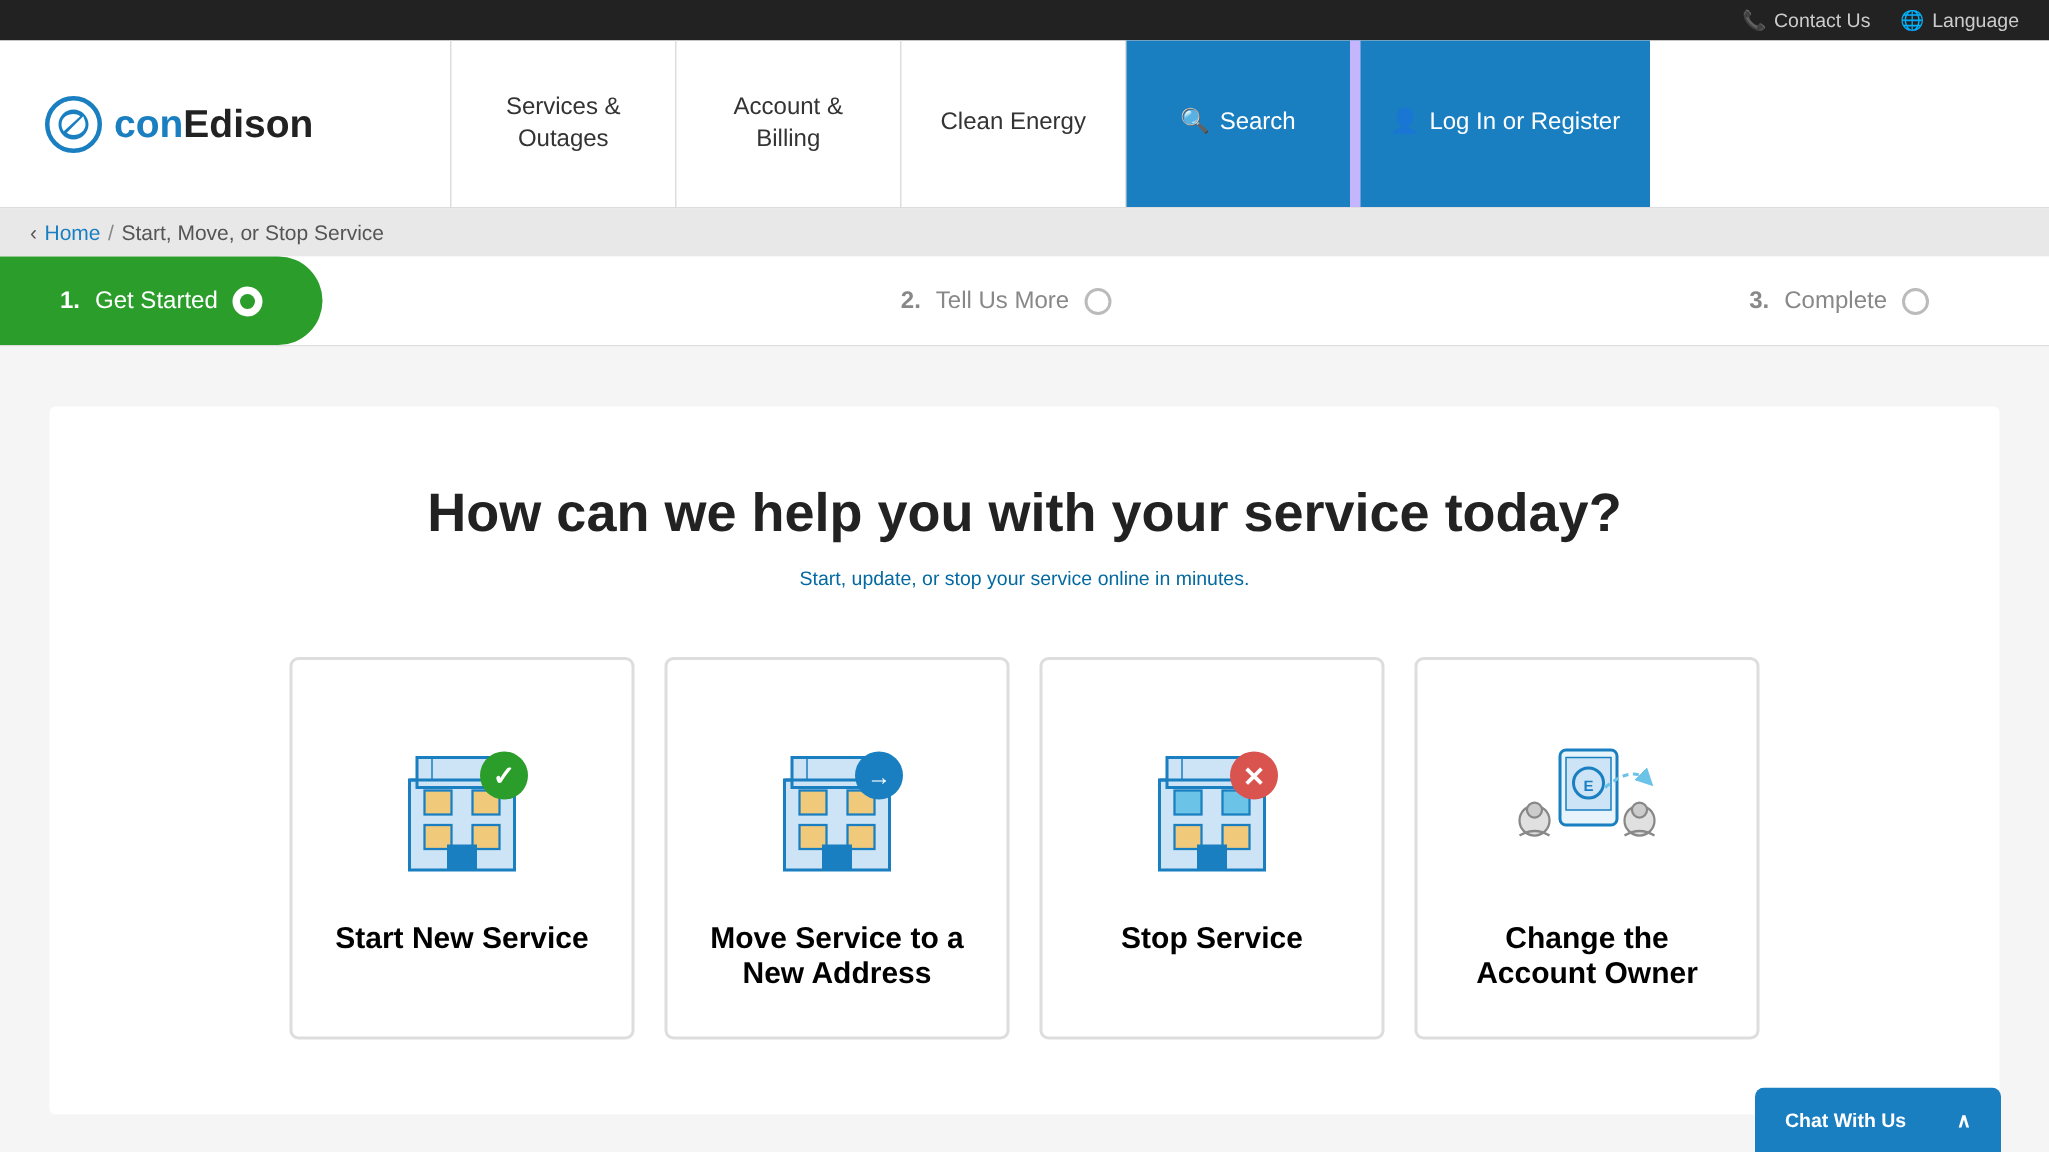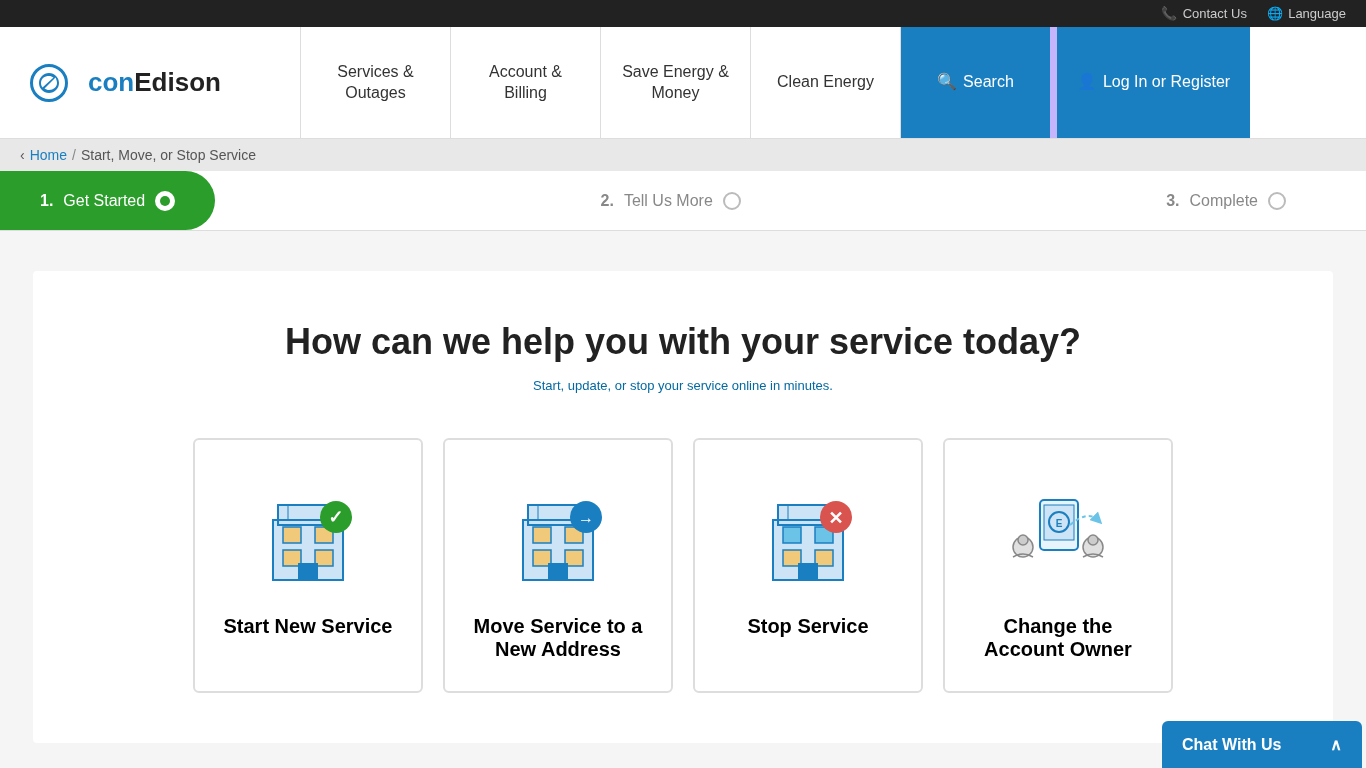--- a/index.html
+++ b/index.html
@@ -34,21 +34,21 @@
     }
     .logo-area {
       display: flex;
       align-items: center;
       padding: 0 30px;
       min-width: 300px;
     }
     .logo-wrapper {
       display: flex;
       align-items: center;
-      gap: 20px;
+      gap: 8px;
     }
     .logo-icon {
       width: 38px;
       height: 38px;
       border: 3px solid #1a7fc1;
       border-radius: 50%;
       display: flex;
       align-items: center;
       justify-content: center;
       color: #1a7fc1;
@@ -216,31 +216,31 @@
       font-size: 20px;
       font-weight: bold;
       text-align: center;
       color: #000000;
     }
 
     
     .chat-bar {
       position: fixed;
       bottom: 0;
-      right: 4px;
+      right: 32px;
       background: #1a7fc1;
       color: #fff;
       display: flex;
       align-items: center;
       justify-content: space-between;
       padding: 14px 20px;
-      width: 200px;
+      width: 164px;
       cursor: pointer;
       font-weight: bold;
-      font-size: 16px;
+      font-size: 13px;
       border-radius: 6px 6px 0 0;
     }
 
     
     svg { display: block; }
 
   </style>
 </head>
 <body>
 
@@ -264,21 +264,20 @@
         </svg>
       </div>
       <div class="logo-text">
         <span style="color:#1a7fc1">con</span><span style="color:#222">Edison</span>
       </div>
     </div>
   </div>
   <nav class="nav">
     <a class="nav-item">Services &amp;<br>Outages</a>
     <a class="nav-item">Account &amp;<br>Billing</a>
-    <a class="nav-item">Save Energy &amp;<br>Money</a>
     <a class="nav-item">Clean Energy</a>
     <a class="nav-item search-btn">
       <span>🔍</span>
       <span>Search</span>
     </a>
     <a class="nav-item login-btn">
       <span>👤</span>
       <span>Log In or Register</span>
     </a>
   </nav>

